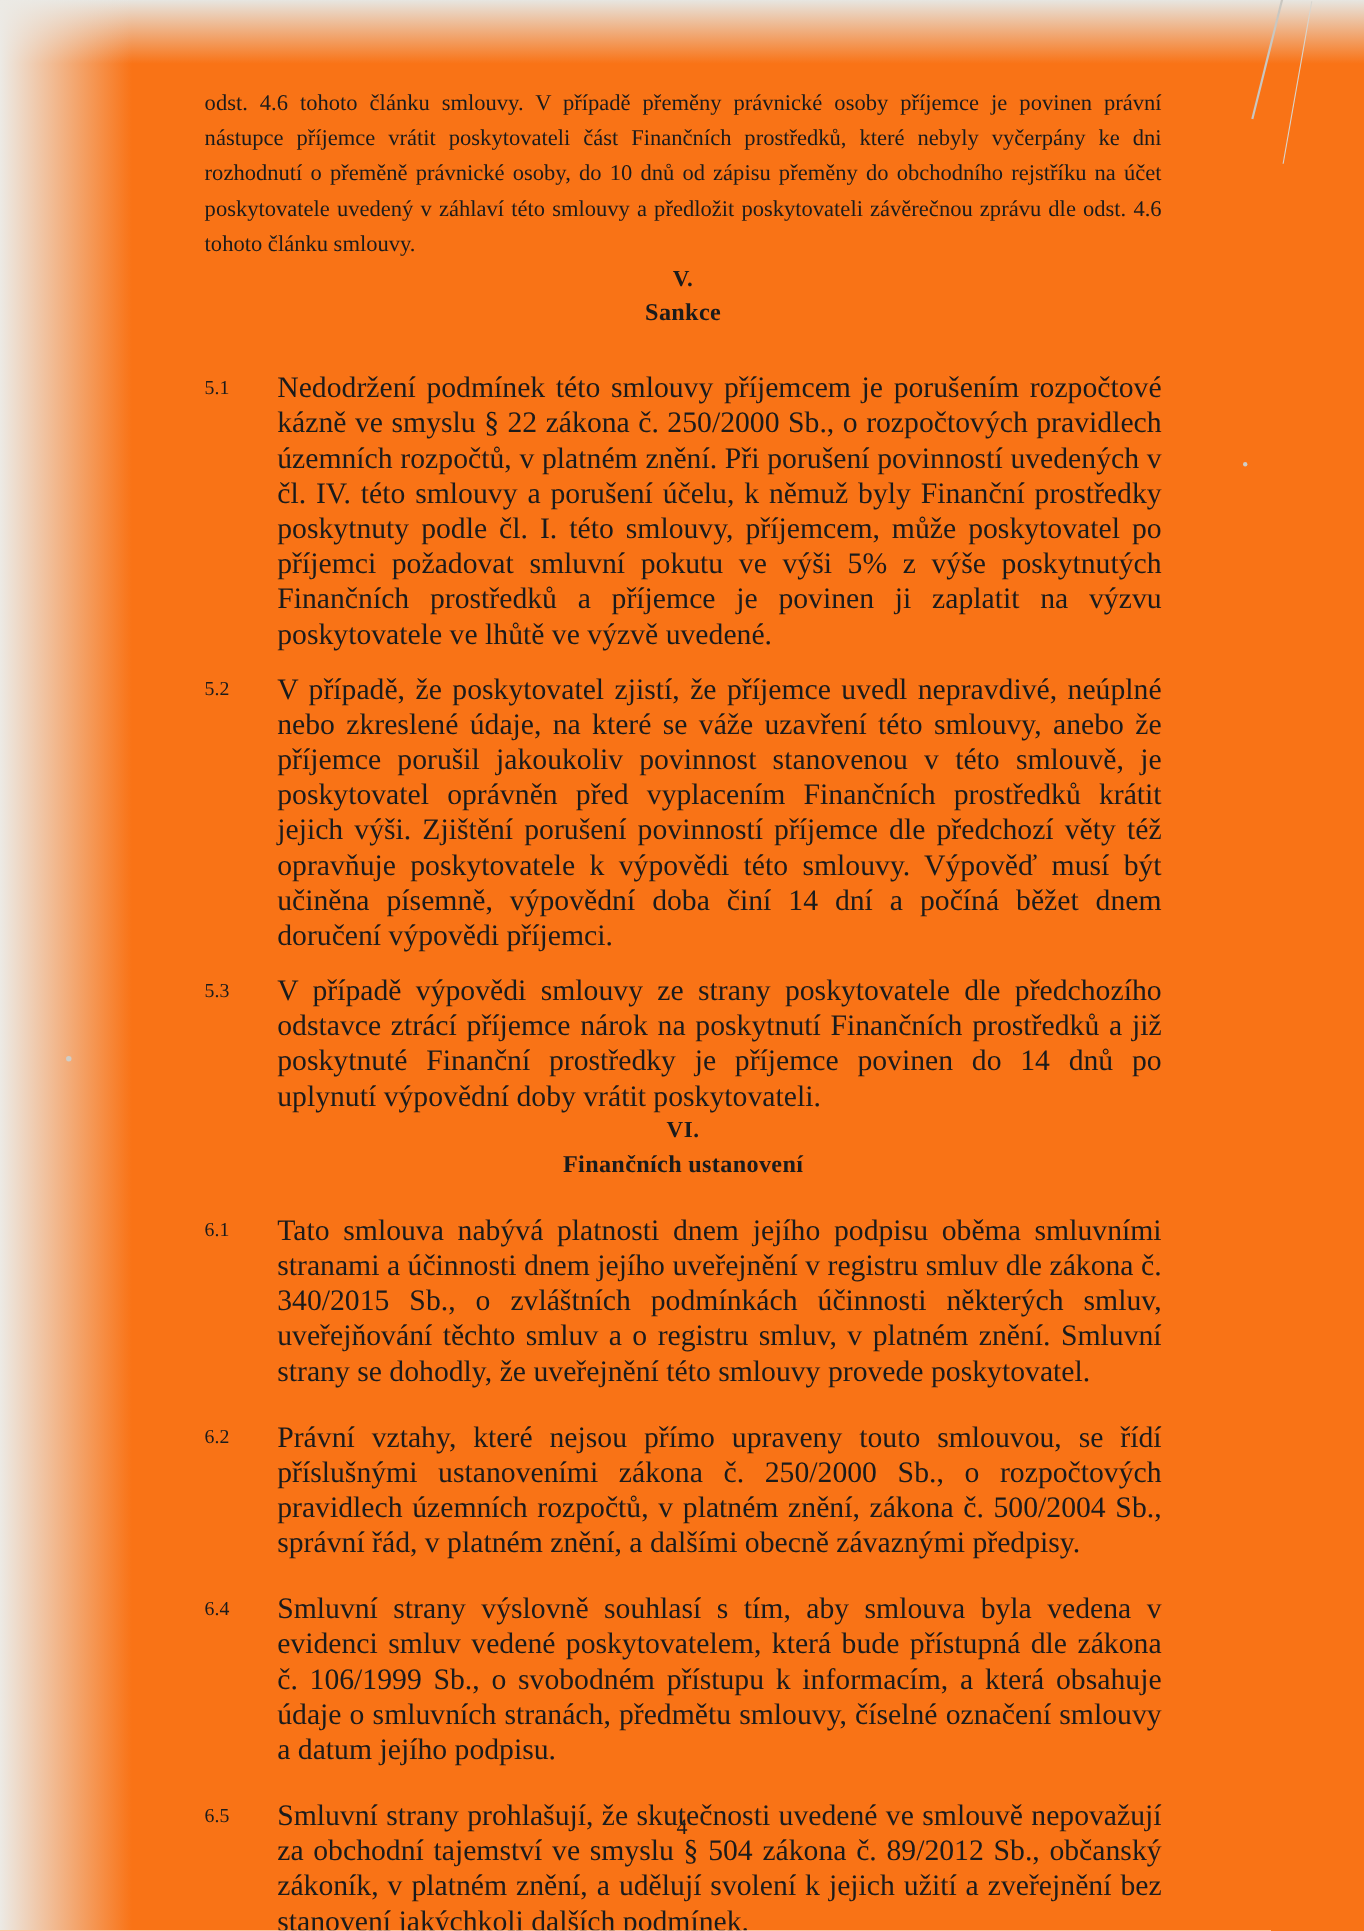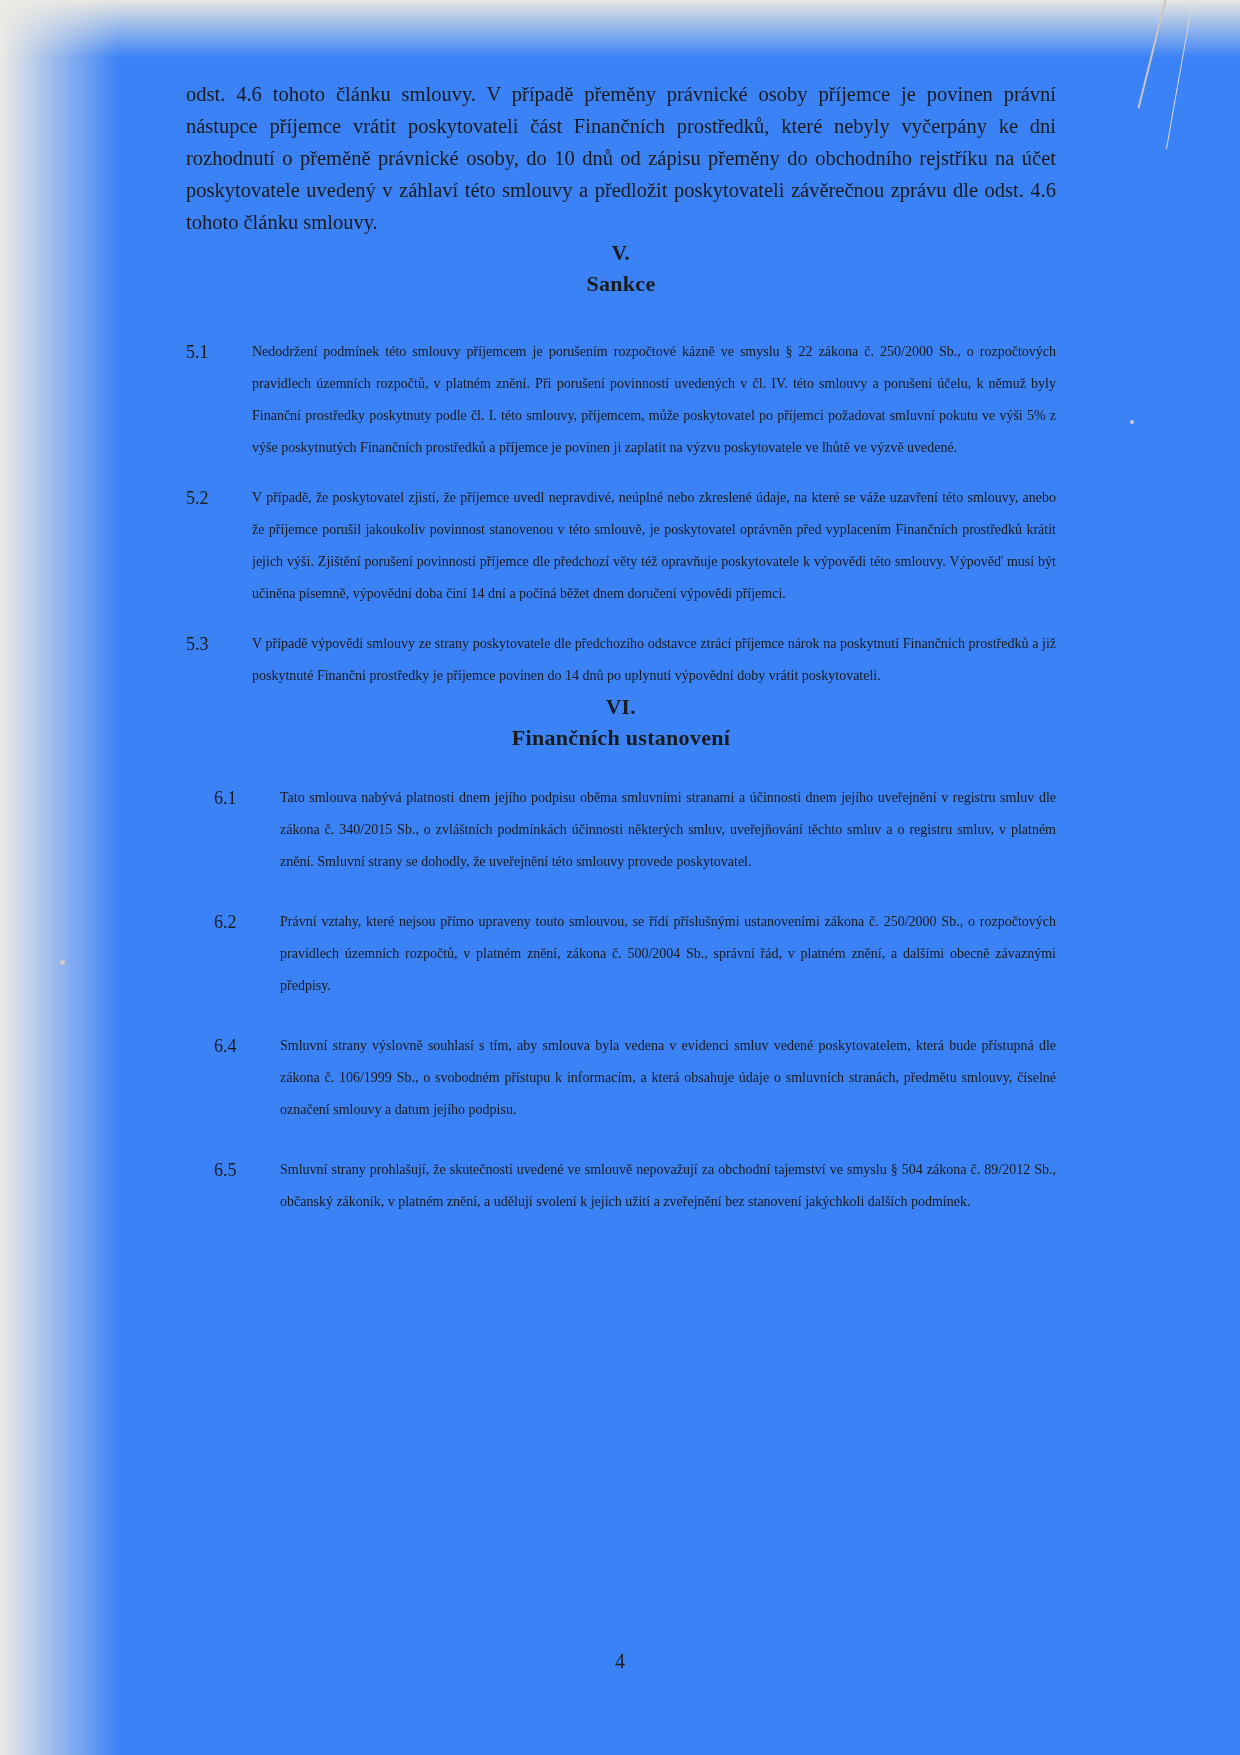--- a/index.html
+++ b/index.html
@@ -5,21 +5,21 @@
   html, body {
     margin: 0;
     padding: 0;
     background: #ffffff;
   }
   .page {
     position: relative;
     width: 1240px;
     height: 1755px;
     margin: 0 auto;
-    background: #3b82f6;
+    background: #f97316;
     overflow: hidden;
     font-family: "Liberation Serif", serif;
     color: #1b1b1b;
   }
   
   .scan-shadow-top {
     position: absolute;
     top: 0; left: 0; right: 0;
     height: 58px;
     background: linear-gradient(to bottom, #e7e6e1 0%, rgba(253,253,251,0) 100%);
@@ -88,35 +88,34 @@
     display: flex;
     margin-top: 18px;
   }
   .clause .num {
     flex: 0 0 66px;
     font-size: 18px;
     line-height: 32px;
   }
   .clause .body {
     flex: 1 1 auto;
-    font-size: 14px;
+    font-size: 27px;
     line-height: 32px;
     text-align: justify;
   }
   .block-v {
     margin-top: 36px;
   }
   .block-vi-head {
   }
   .block-vi {
     margin-top: 24px;
   }
   .block-vi .clause {
     margin-top: 28px;
-    margin-left: 28px;
   }
   .page-number {
     position: absolute;
     left: 0;
     right: 0;
     top: 1650px;
     text-align: center;
     font-size: 20px;
     font-family: "Liberation Serif", serif;
   }

